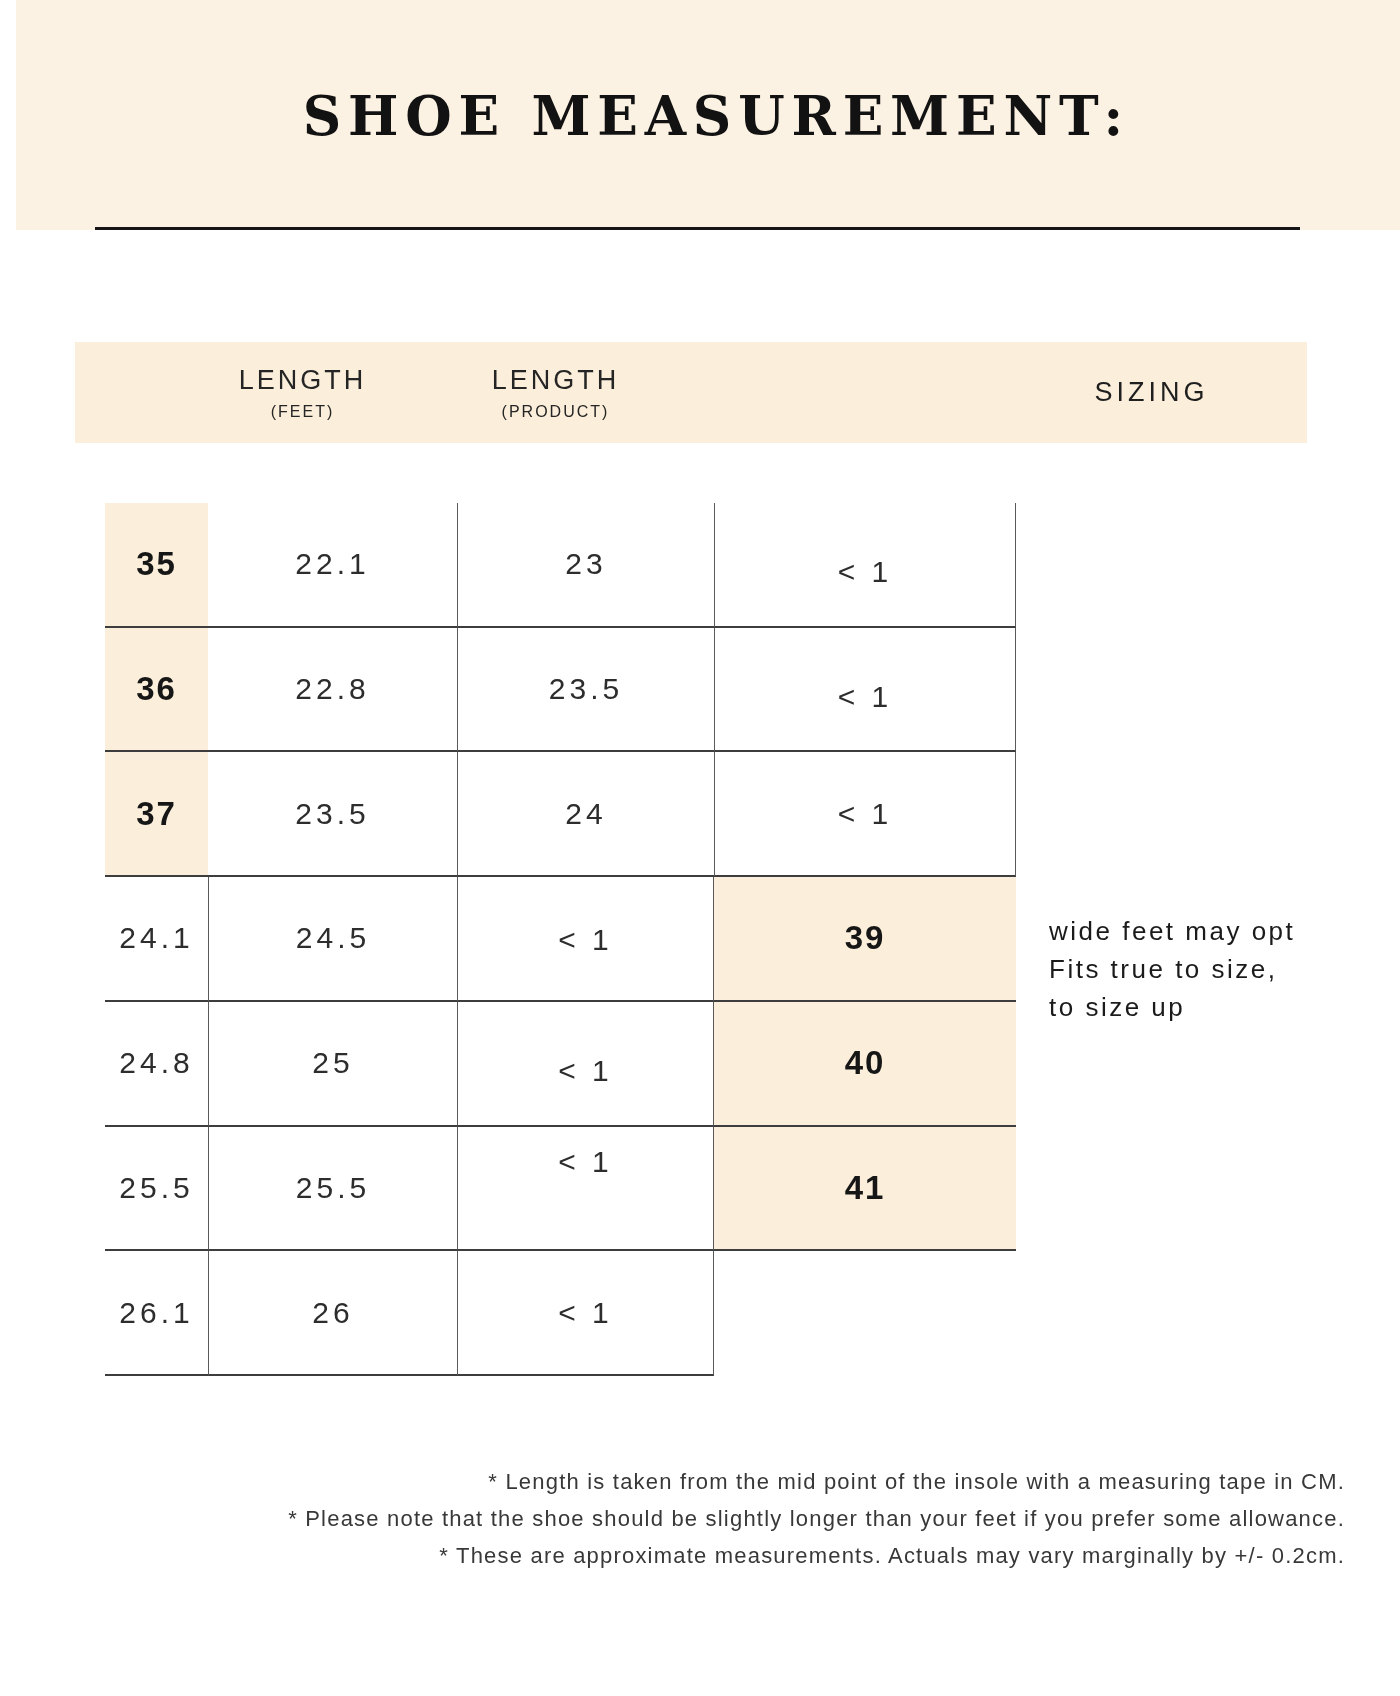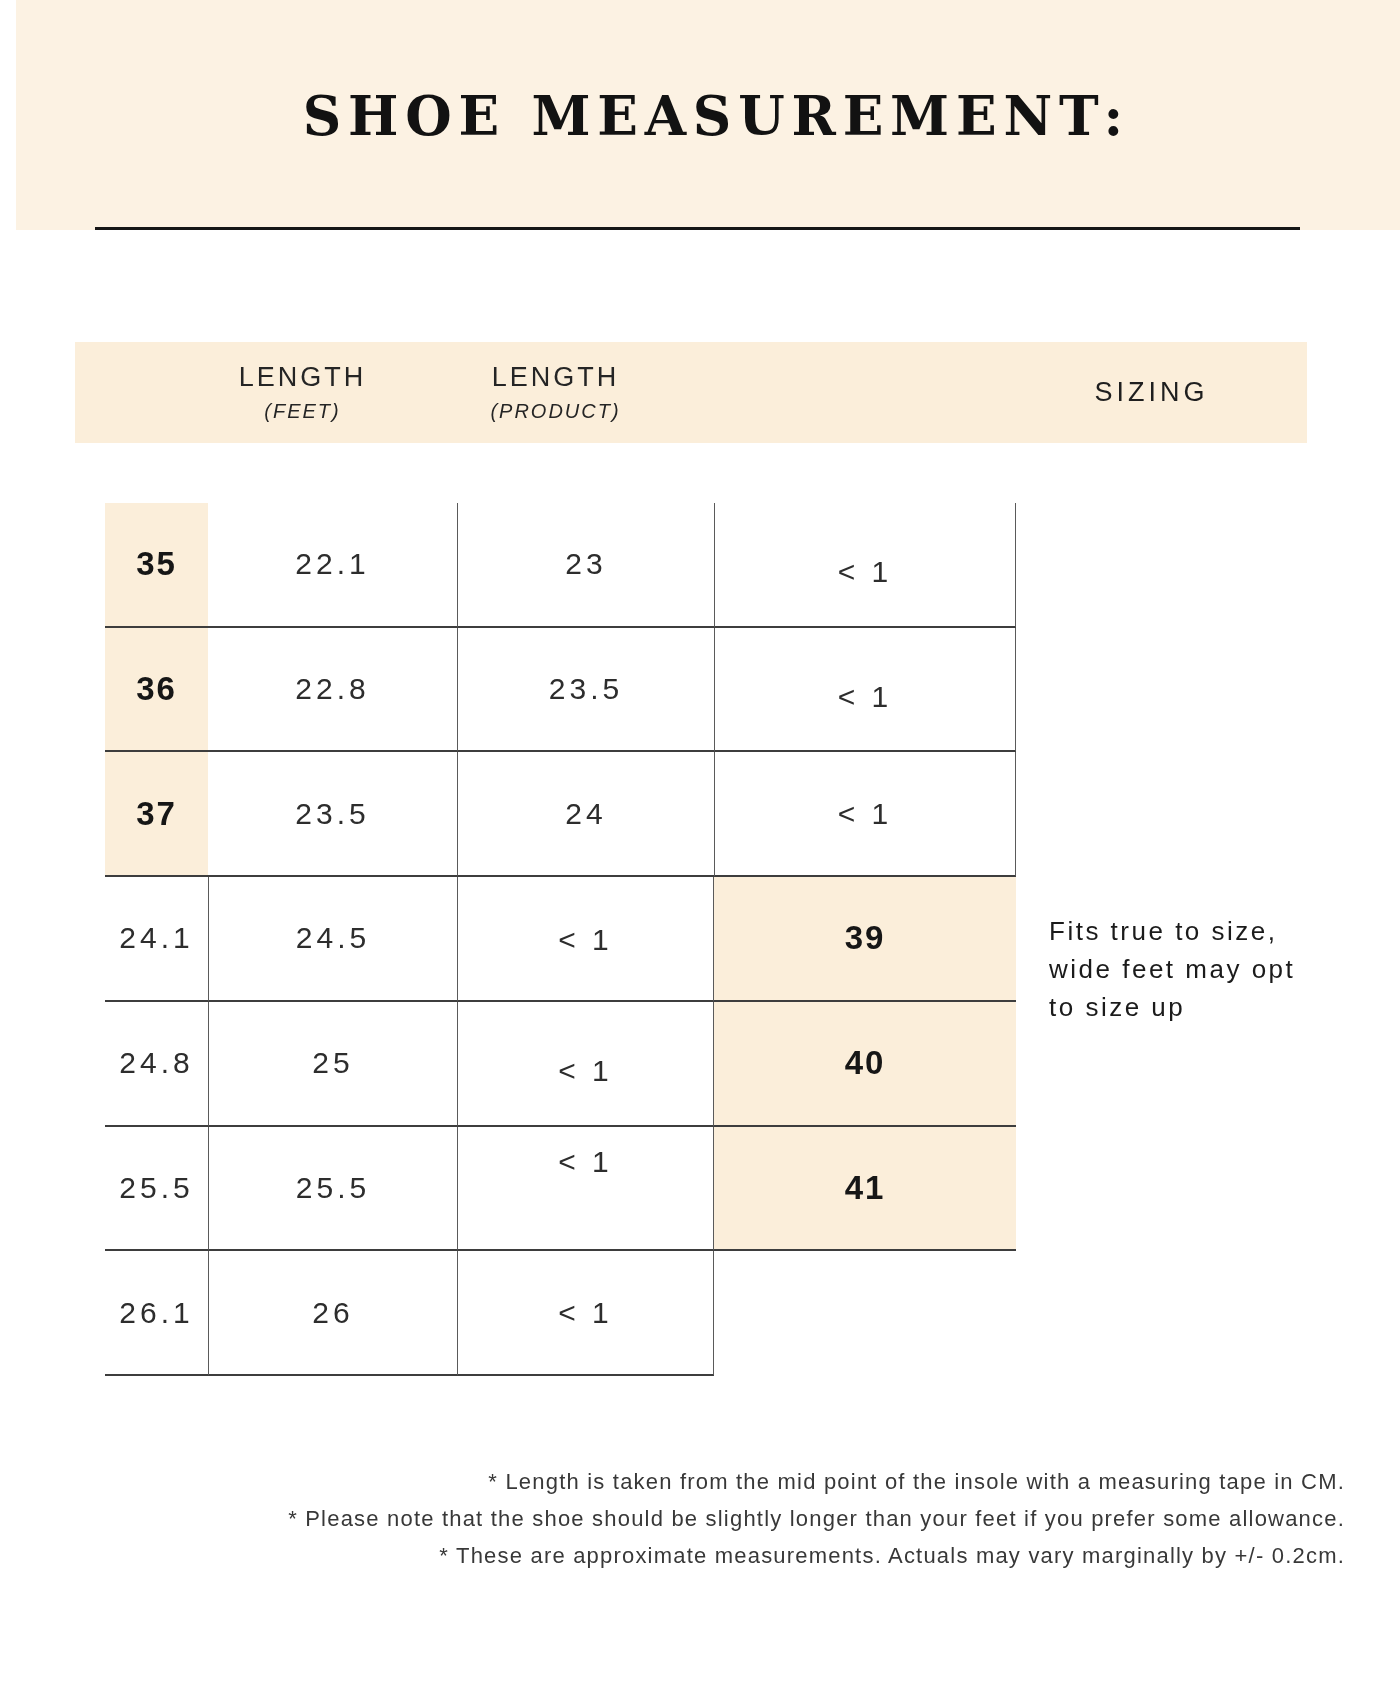--- a/index.html
+++ b/index.html
@@ -51,23 +51,22 @@
     display:flex;flex-direction:column;
     align-items:center;justify-content:center;
     row-gap:7px;
     color:#252525;
   }
   .h-main{
     font-size:27px;letter-spacing:3px;
     white-space:nowrap;
   }
   .h-sub{
-    font-size:20px;letter-spacing:2px;
-    white-space:nowrap;
-    font-style:italic;
+    font-size:16px;letter-spacing:2px;
+    white-space:nowrap;
   }
   .h-sizing{
     font-size:27px;letter-spacing:4px;
     color:#1f1f1f;
     white-space:nowrap;
   }
   .head-1{left:103px;width:249px;}
   .head-2{left:352px;width:257px;}
   .head-3{left:609px;width:302px;}
   .head-4{left:916px;width:321px;}
@@ -220,22 +219,22 @@
       </div>
       <div class="cell c-val c-lp">
         <span>26</span>
       </div>
       <div class="cell c-val c-sh">
         <span>&lt; 1</span>
       </div>
     </div>
 
   <div class="sizing-note">
+    <div>wide feet may opt</div>
     <div>Fits true to size,</div>
-    <div>wide feet may opt</div>
     <div>to size up</div>
   </div>
 
   <div class="footnotes">
     <div>* Length is taken from the mid point of the insole with a measuring tape in CM.</div>
     <div>* Please note that the shoe should be slightly longer than your feet if you prefer some allowance.</div>
     <div>* These are approximate measurements. Actuals may vary marginally by +/- 0.2cm.</div>
   </div>
 
 </div>

